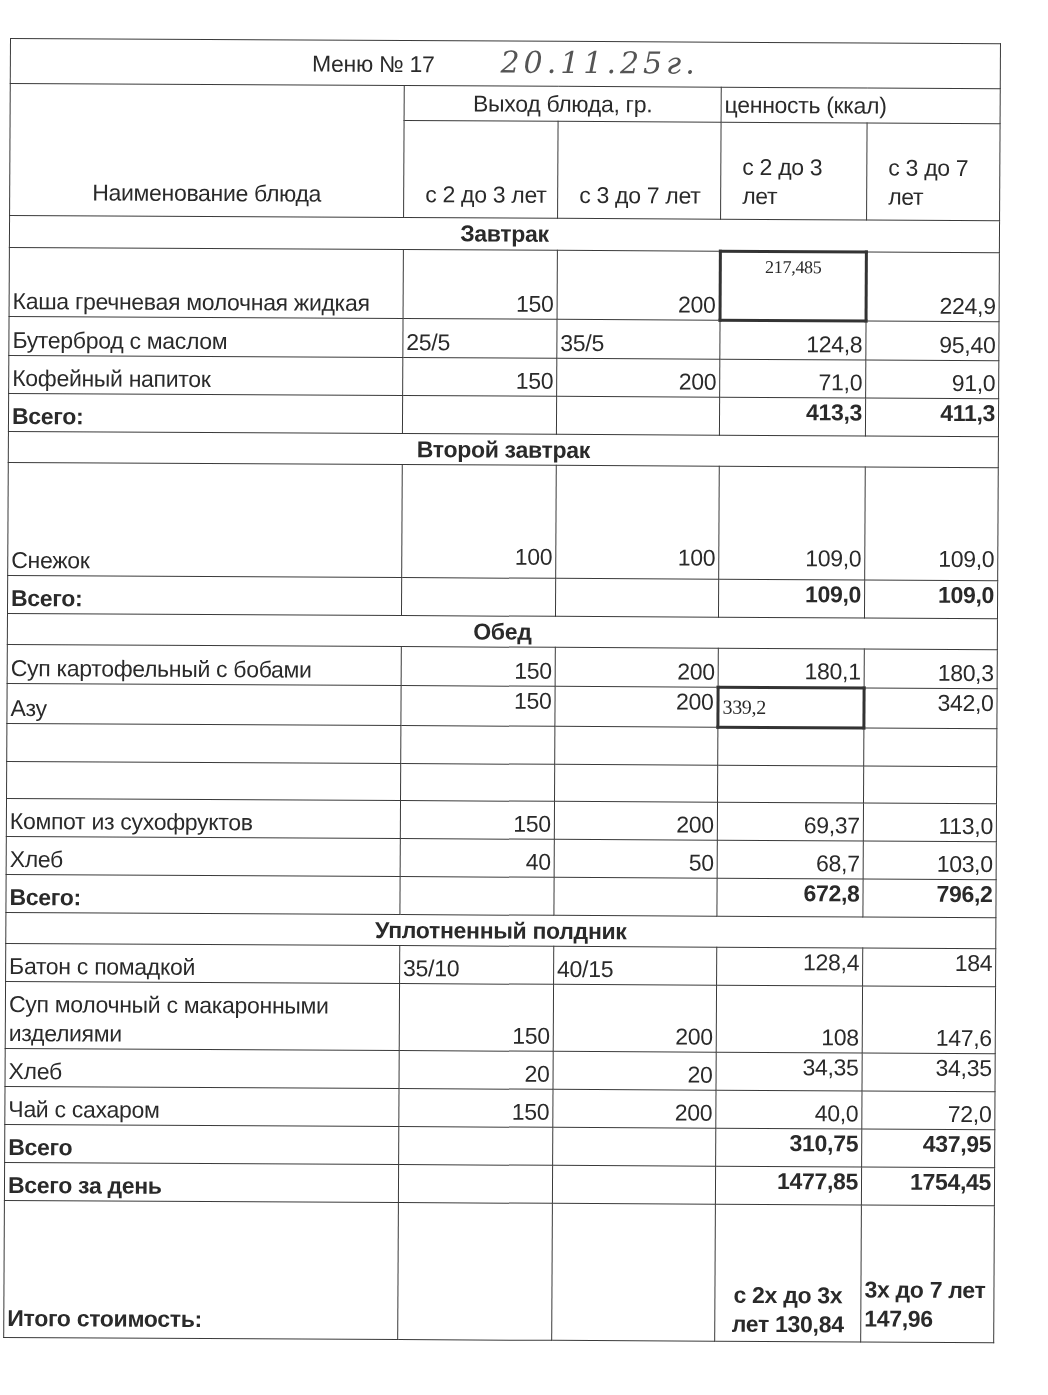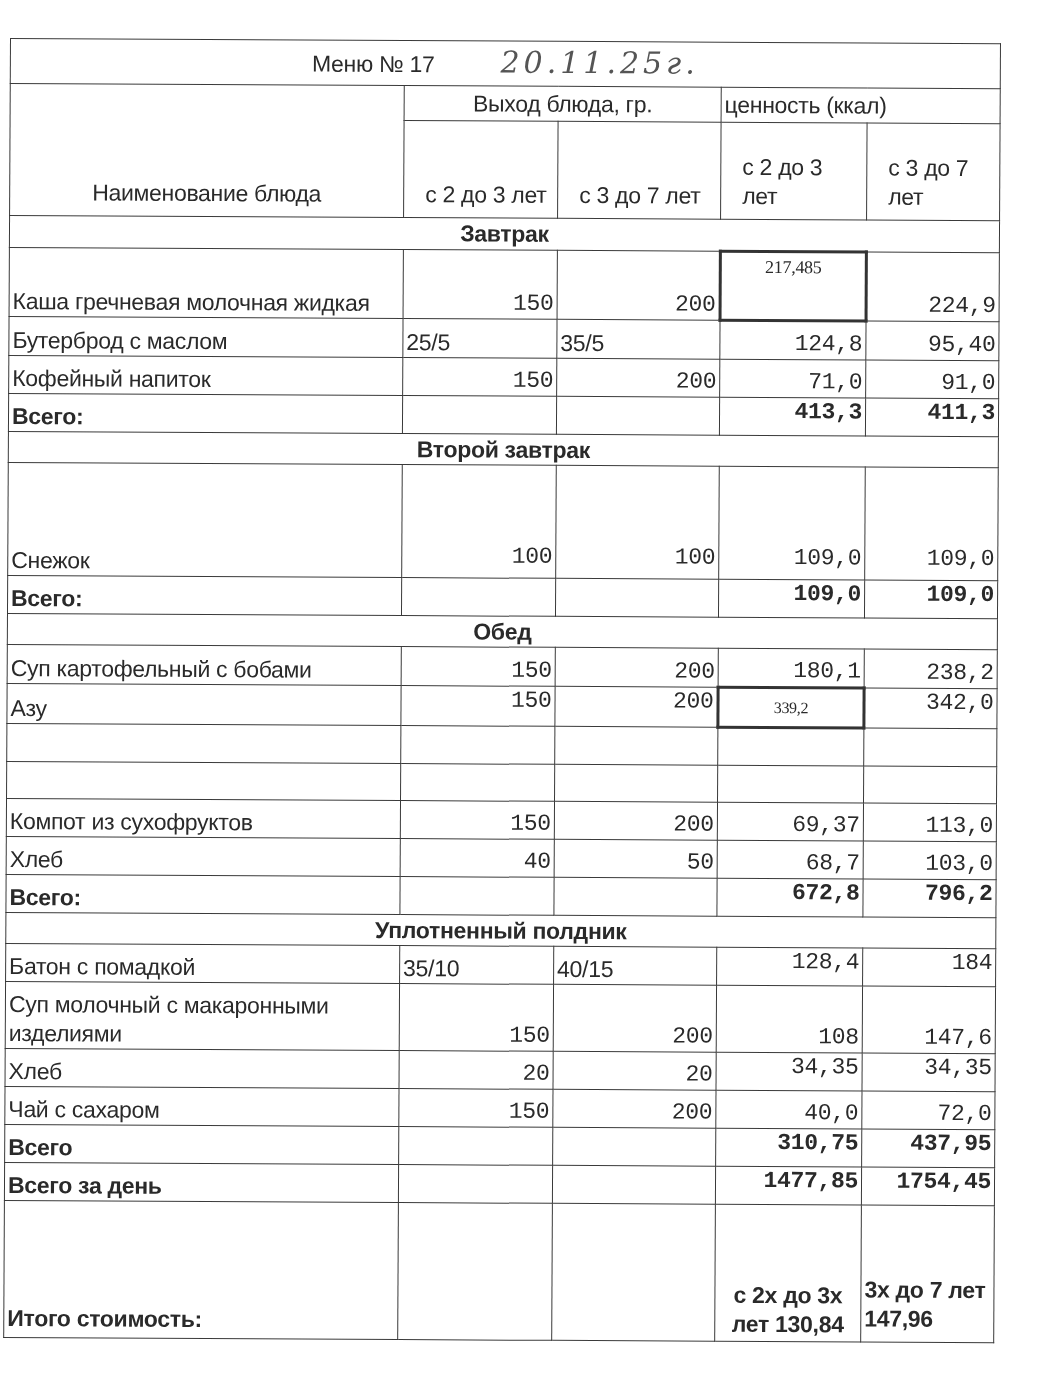--- a/index.html
+++ b/index.html
@@ -3,38 +3,38 @@
 <meta charset="utf-8">
 <style>
   html, body { margin:0; padding:0; background:#ffffff; }
   body { width:1048px; height:1395px; position:relative; overflow:hidden;
          font-family:"Liberation Sans", "DejaVu Sans", sans-serif; color:#2a2a2a; }
   .sheet { position:absolute; left:10px; top:38px; width:990px;
            transform: rotate(0.3deg); transform-origin: 0 0; }
   table { border-collapse:collapse; width:990px; table-layout:fixed; }
   td { border:1.5px solid #3a3a3a; padding:0 3px; font-size:23px; line-height:29px;
        vertical-align:bottom; overflow:hidden; letter-spacing:-0.3px; }
-  .r { text-align:right;font-family:Liberation Mono, monospace; }
+  .r { text-align:right; }
   .c { text-align:center; }
   .b { font-weight:bold; }
   .top { vertical-align:top;margin-top:20px; }
   .title-row td { height:44px; vertical-align:middle; }
   .hdr1 td { height:34px; vertical-align:middle; }
   .hdr2 td { height:88px;padding-left:21px; }
   .sect td { height:30px; text-align:center; font-weight:bold; vertical-align:middle; }
   .std td { height:37px; }
   .tall2 td { height:66px; }
   .tall4 td { height:106px; }
   .empty td { height:36px; }
   .cost td { height:128px; }
   .handwriting { font-family:"DejaVu Serif", serif; font-style:italic; font-size:30px;
                  color:#555; letter-spacing:4px; margin-left:60px; }
   .boxed { border:3px solid #333 !important; font-family:"Liberation Serif", serif; }
   .boxed-top { vertical-align:top; text-align:center; font-size:18px; }
-  .boxed-mid { vertical-align:middle; text-align:center; font-size:16px; }
+  .boxed-mid { vertical-align:middle; font-size:20px; }
 </style>
 </head>
 <body>
 
 <div class="sheet">
 <table>
   <colgroup>
     <col style="width:394px">
         <col style="width:154px">
         <col style="width:163px">
@@ -113,21 +113,21 @@
   </tr>
 
   <tr class="sect">
     <td colspan="5">Обед</td>
   </tr>
   <tr class="std">
     <td>Суп картофельный с бобами</td>
     <td class="r">150</td>
     <td class="r">200</td>
     <td class="r">180,1</td>
-    <td class="r">238,2</td>
+    <td class="r">180,3</td>
   </tr>
   <tr class="std">
     <td>Азу</td>
     <td class="r top">150</td>
     <td class="r top">200</td>
     <td class="boxed boxed-mid">339,2</td>
     <td class="r top">342,0</td>
   </tr>
   <tr class="empty">
     <td></td>

